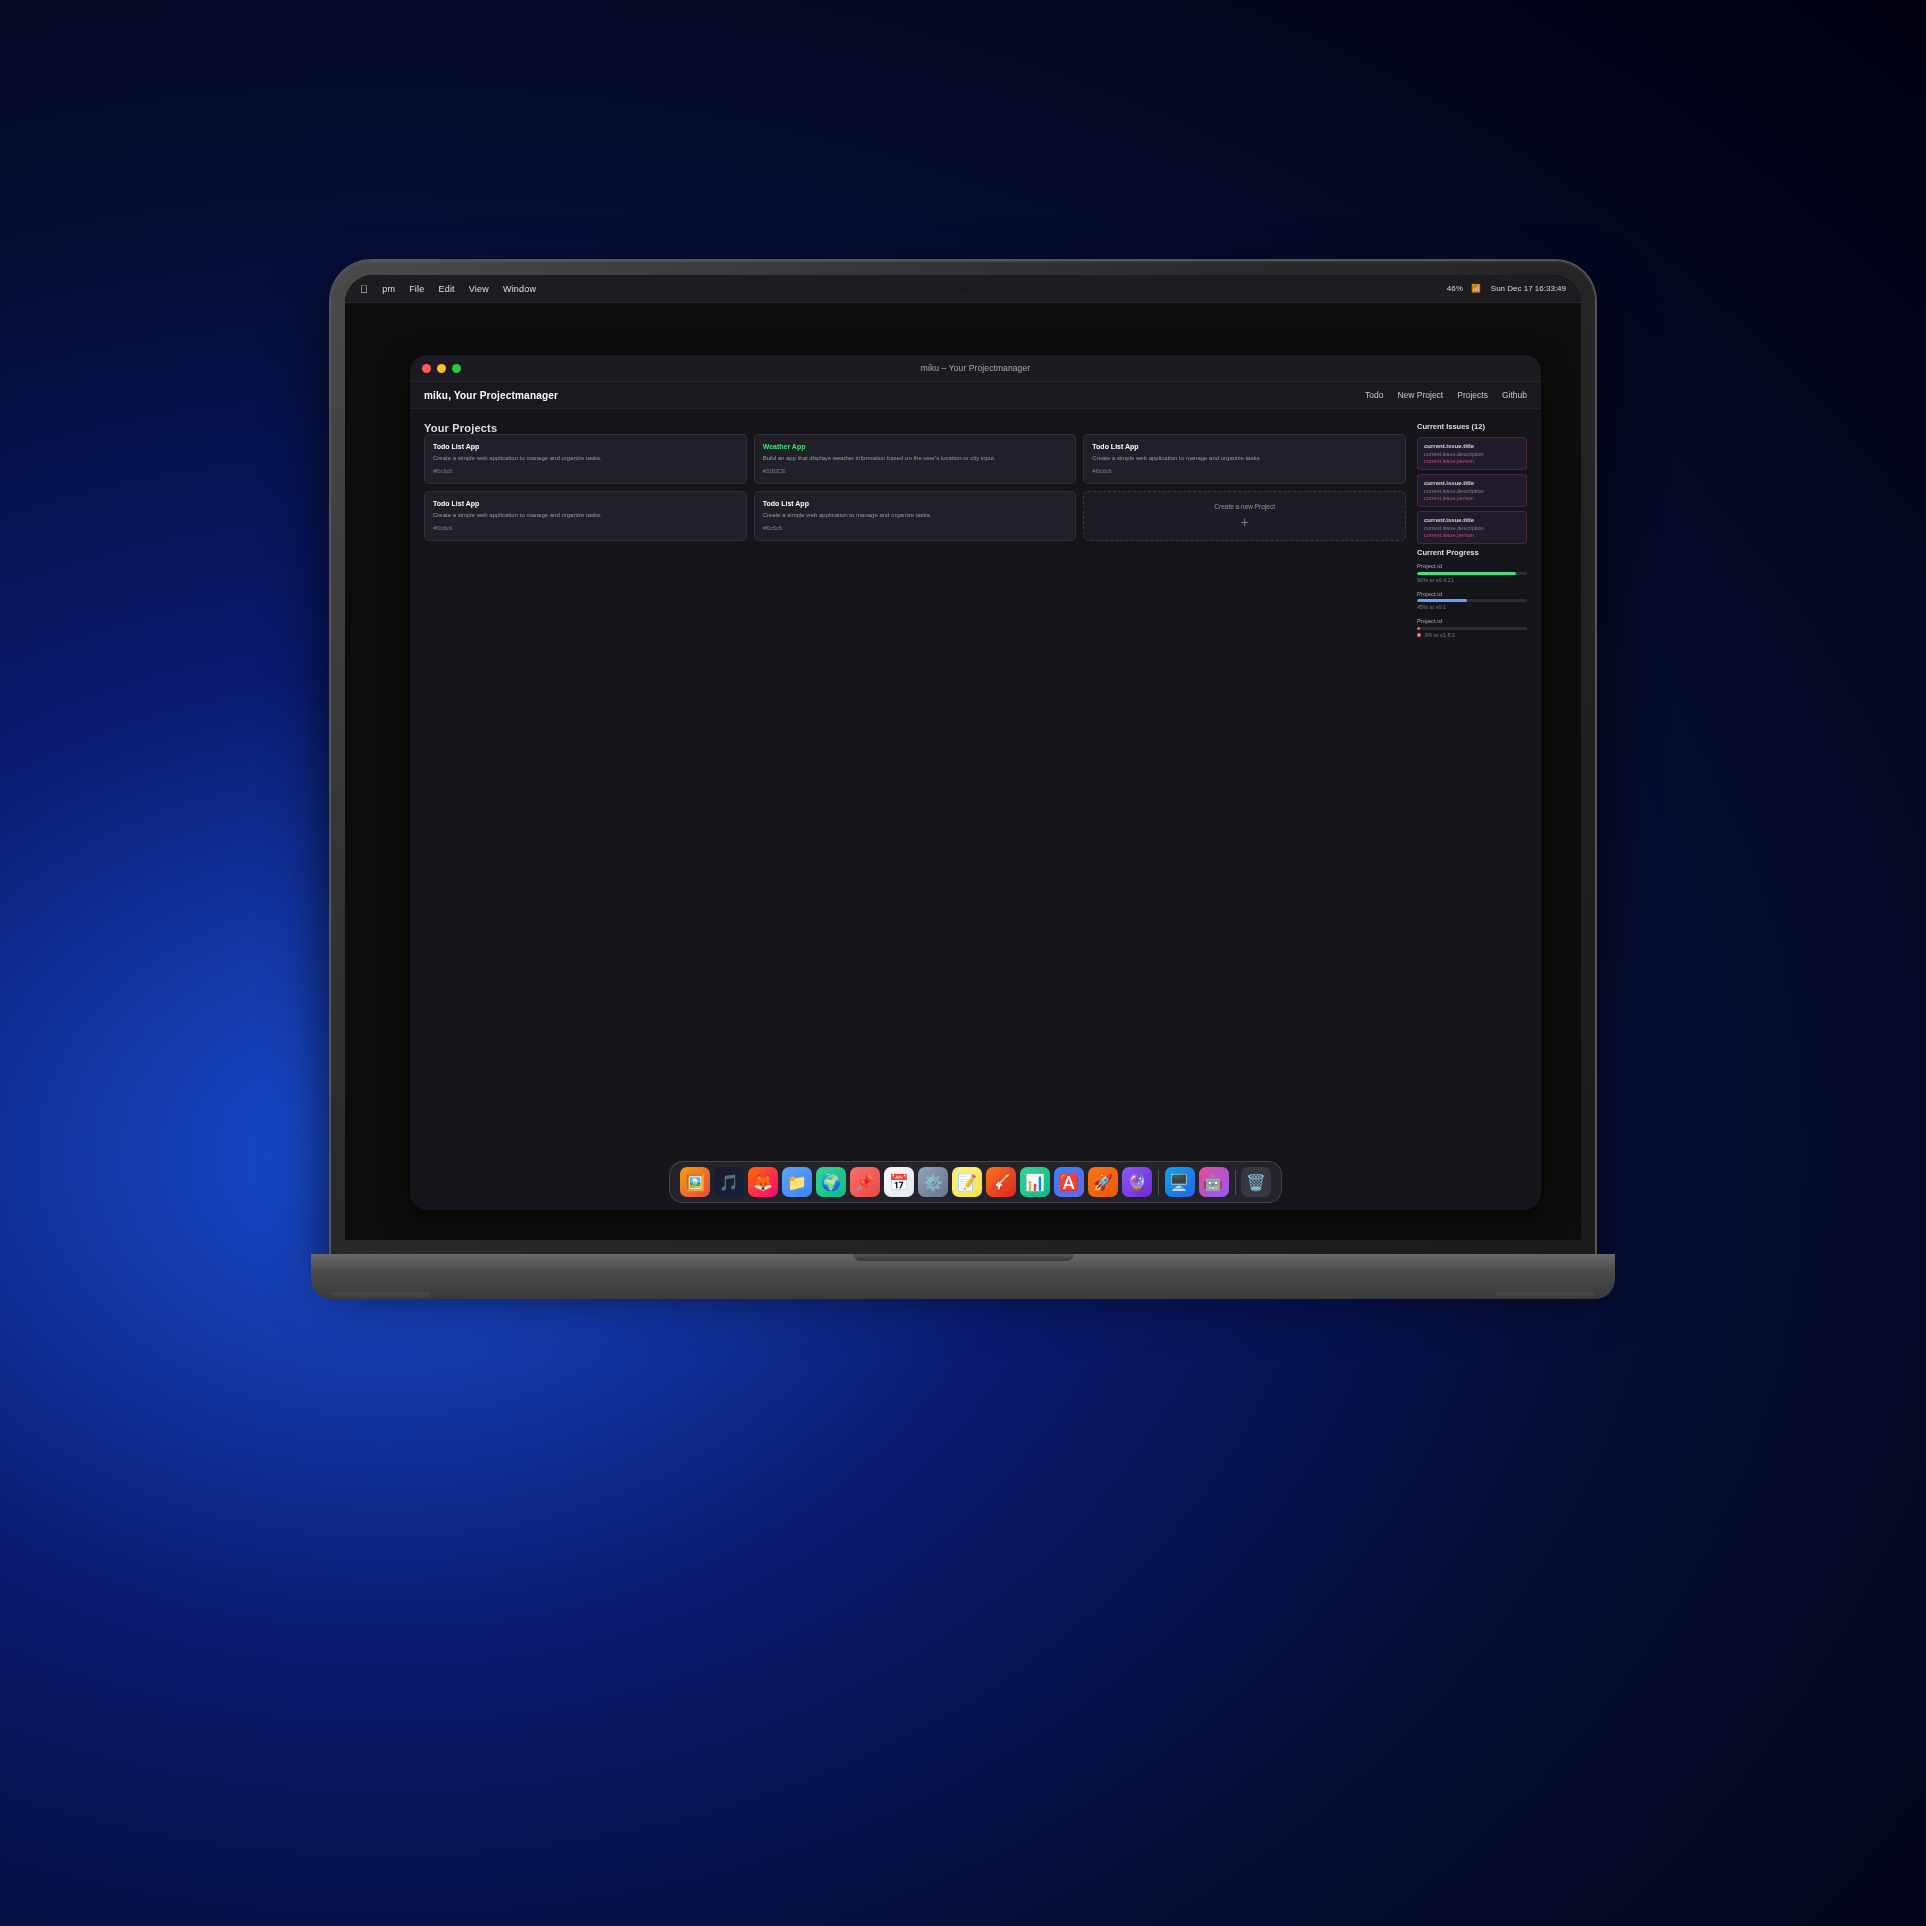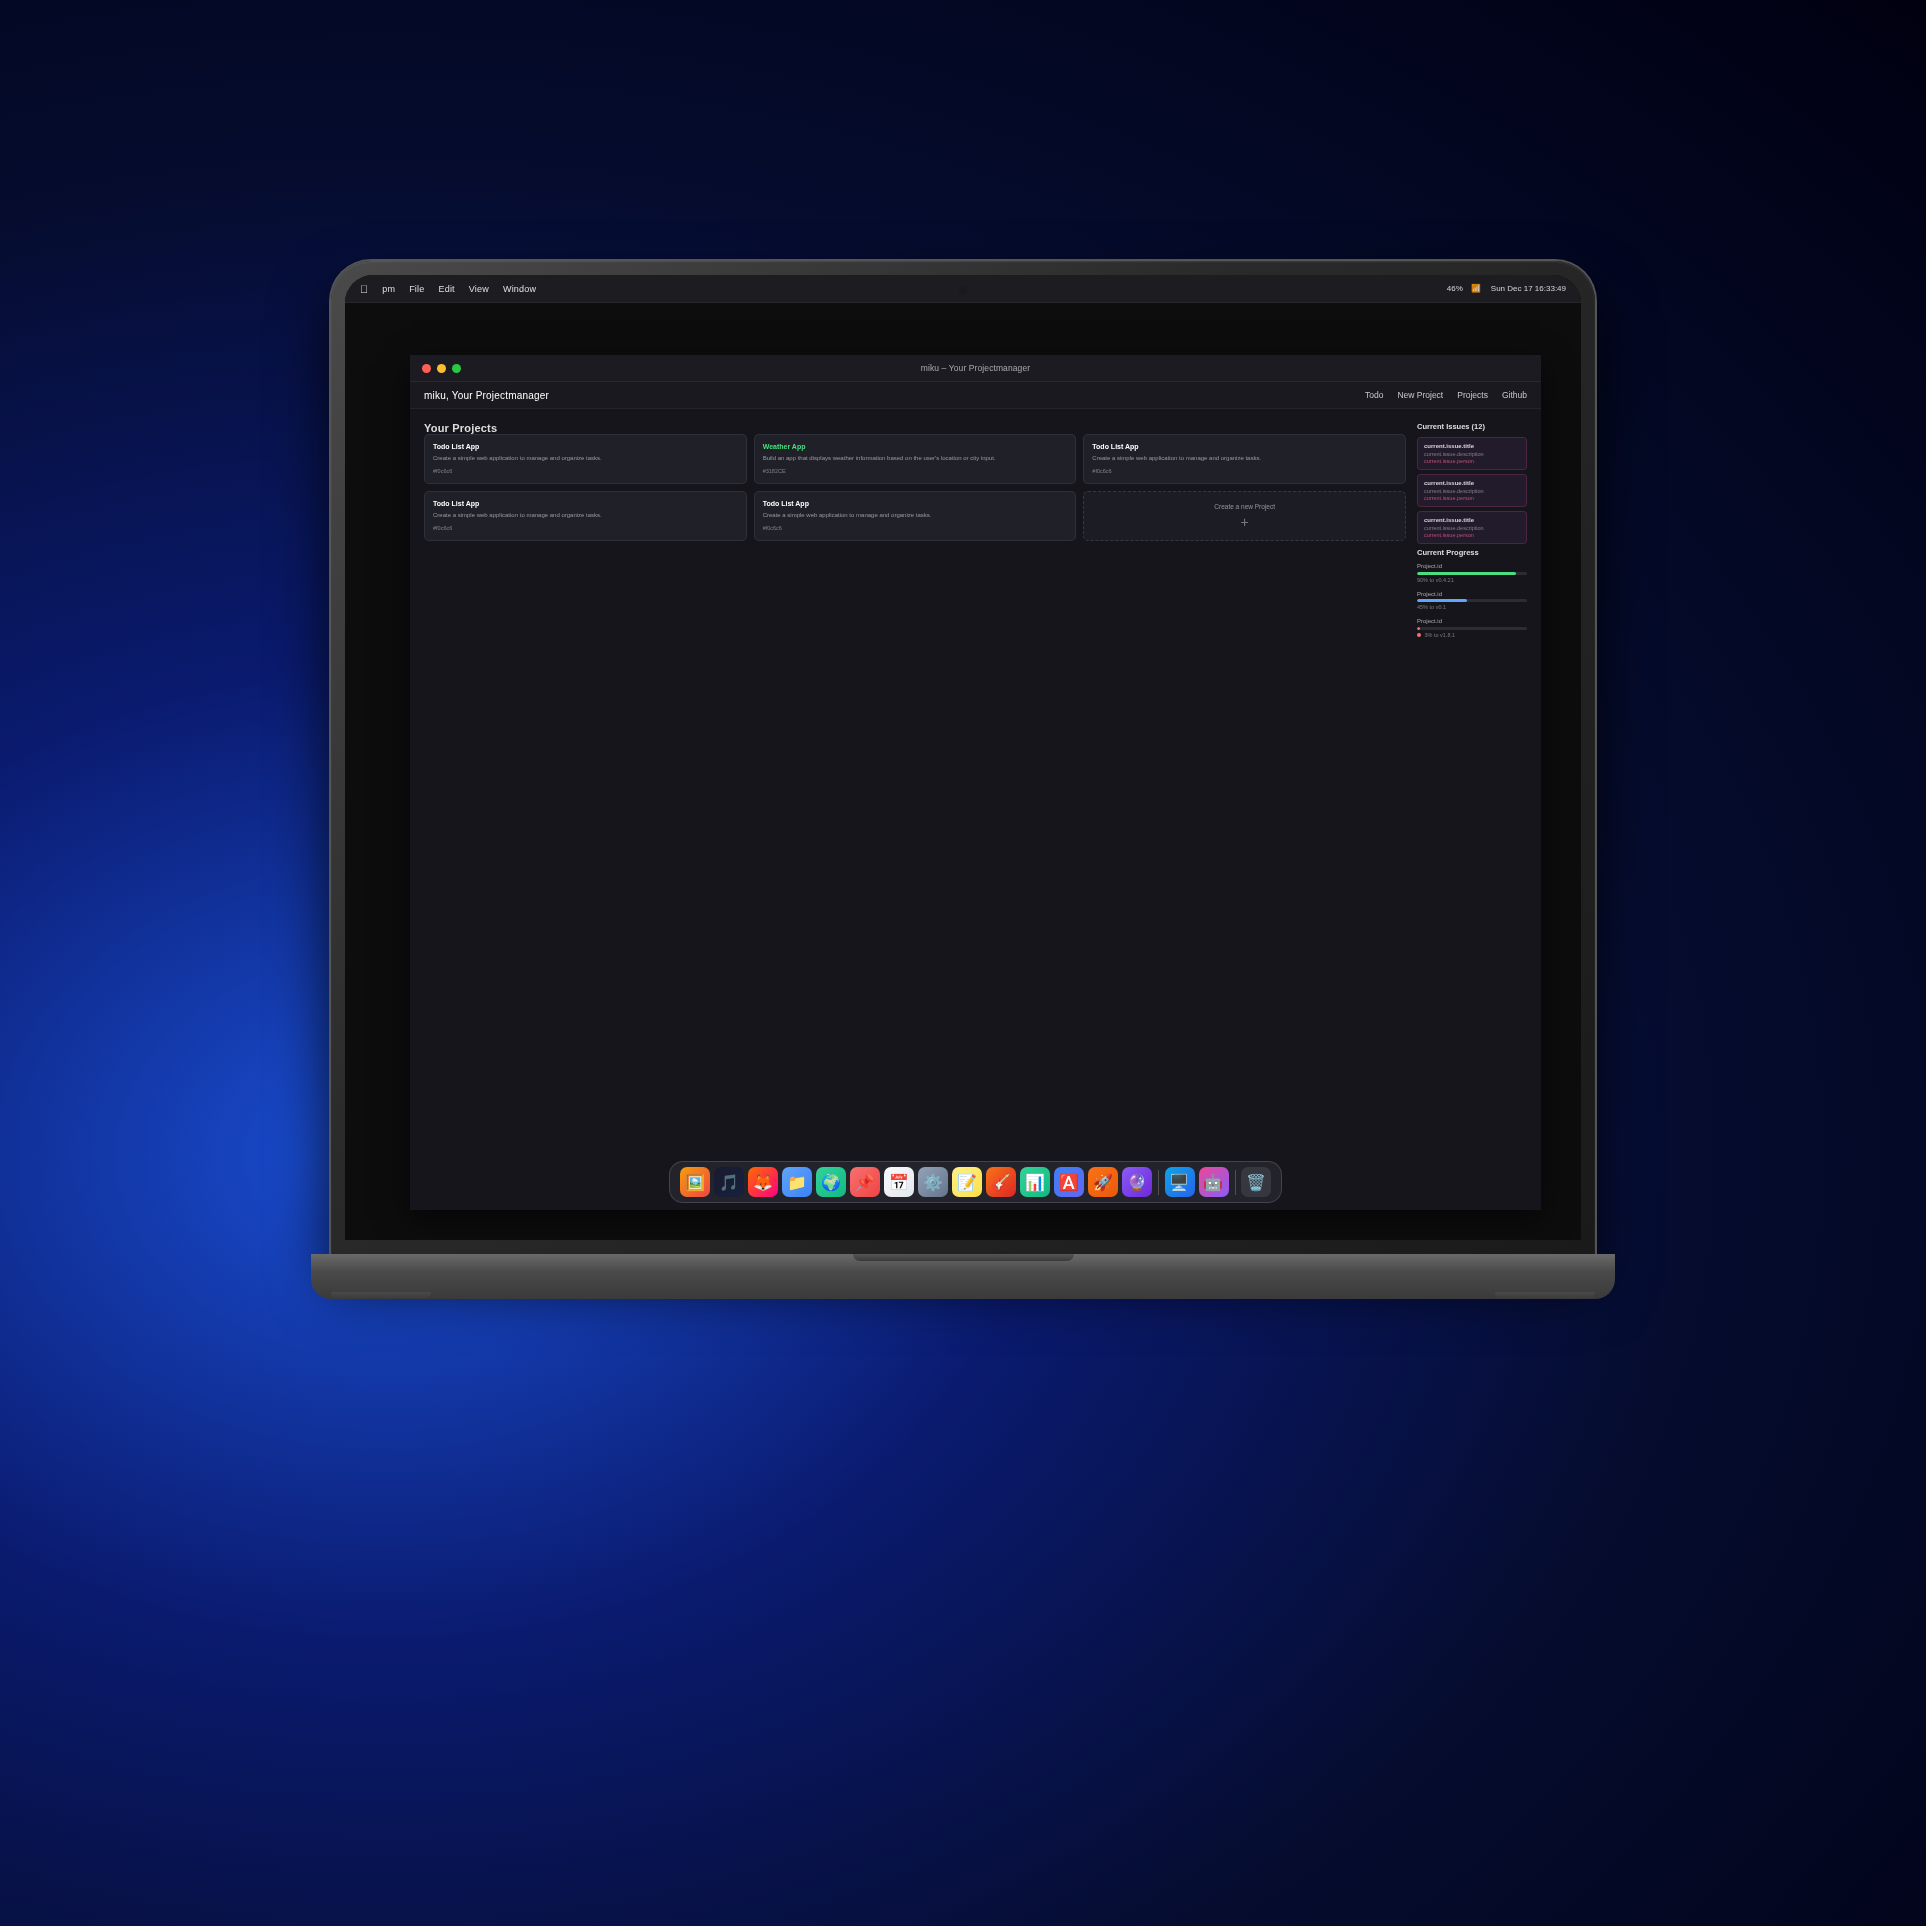--- a/index.html
+++ b/index.html
@@ -105,21 +105,21 @@
     }
 
     
     .app-window {
       position: absolute;
       top: 80px;
       left: 65px;
       right: 40px;
       bottom: 30px;
       background: rgba(22, 22, 28, 0.97);
-      border-radius: 0;
+      border-radius: 17px;
       overflow: hidden;
       box-shadow: 0 10px 30px rgba(0,0,0,0.6);
       display: flex;
       flex-direction: column;
       justify-content: flex-end;
     }
 
     
     .window-titlebar {
       height: 27px;
@@ -161,21 +161,21 @@
       height: 27px;
       background: rgba(25, 25, 32, 0.98);
       display: flex;
       align-items: center;
       padding: 0 14px;
       border-bottom: 0.5px solid rgba(255,255,255,0.05);
     }
 
     .app-brand {
       font-size: 10px;
-      font-weight: 400;
+      font-weight: 700;
       color: #ffffff;
       letter-spacing: 0.2px;
     }
 
     .app-nav-links {
       margin-left: auto;
       display: flex;
       align-items: center;
       gap: 14px;
     }

